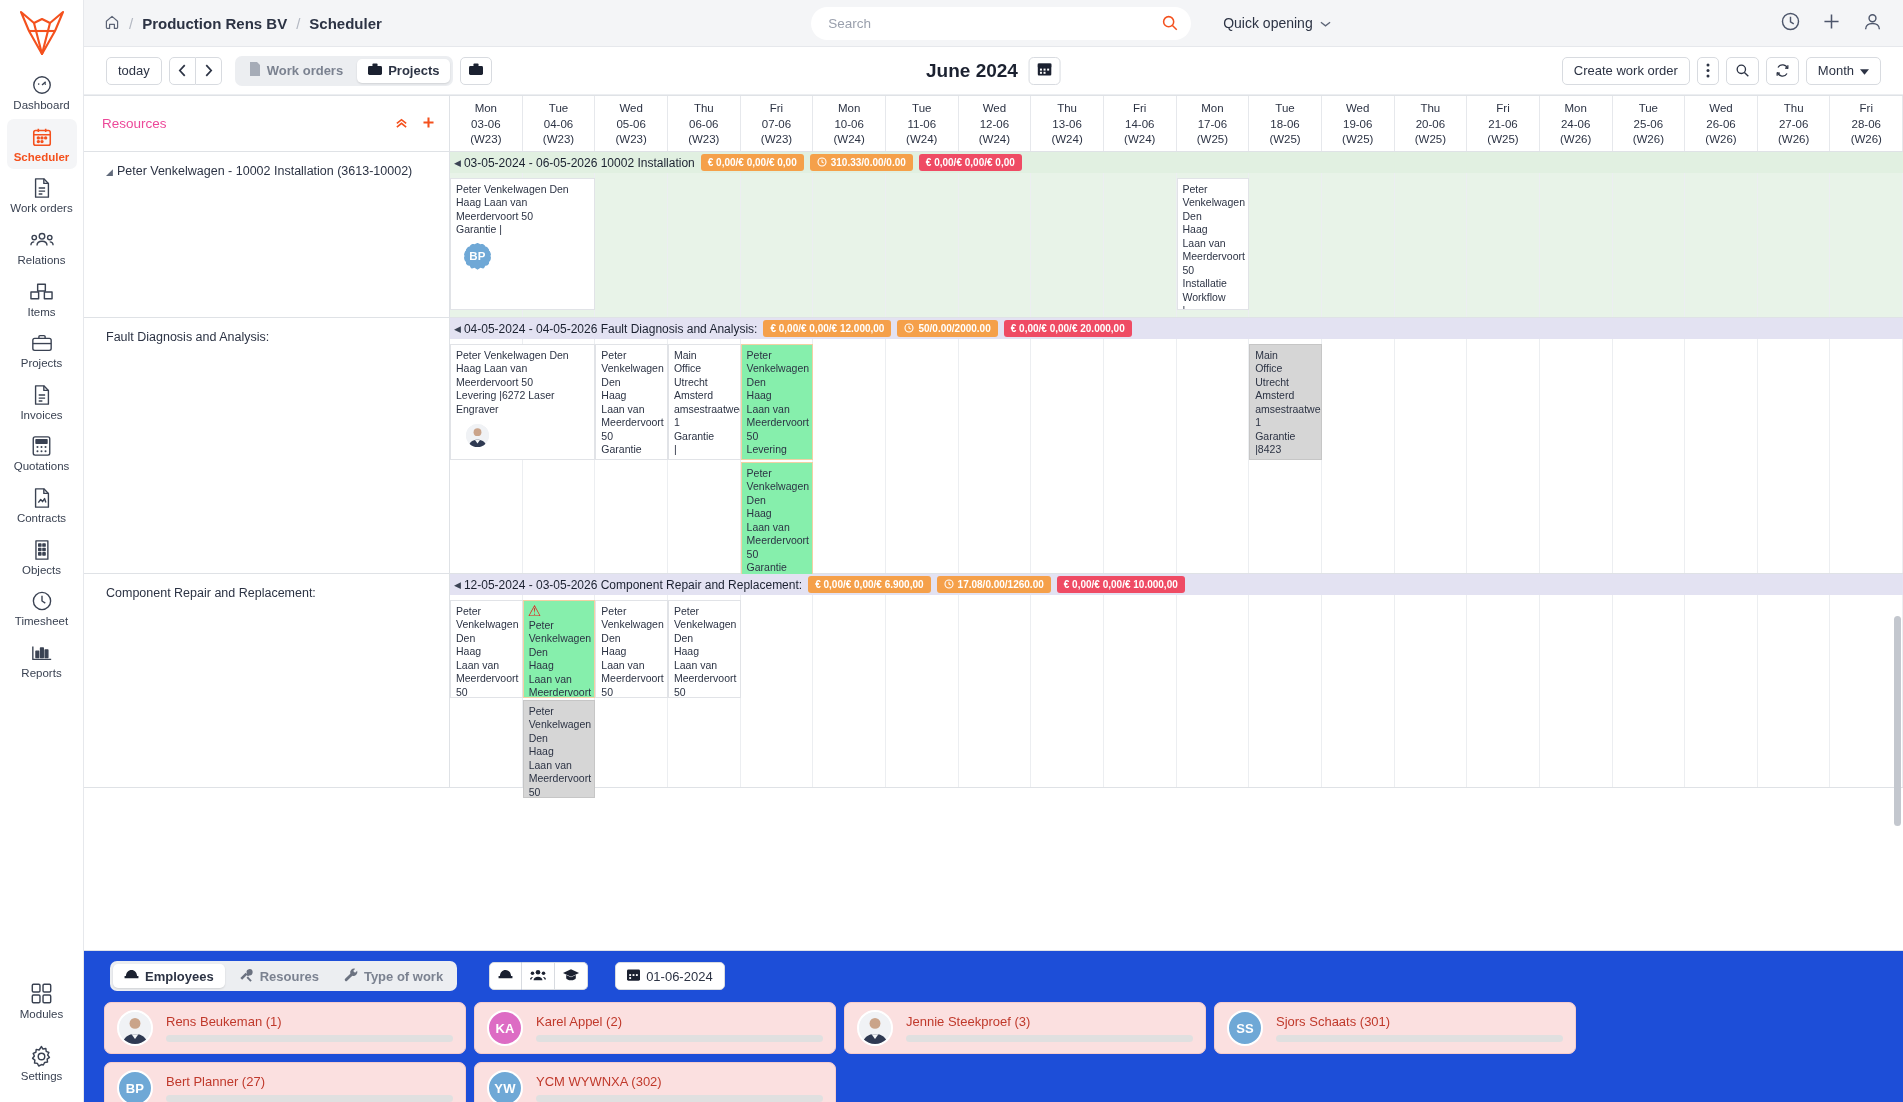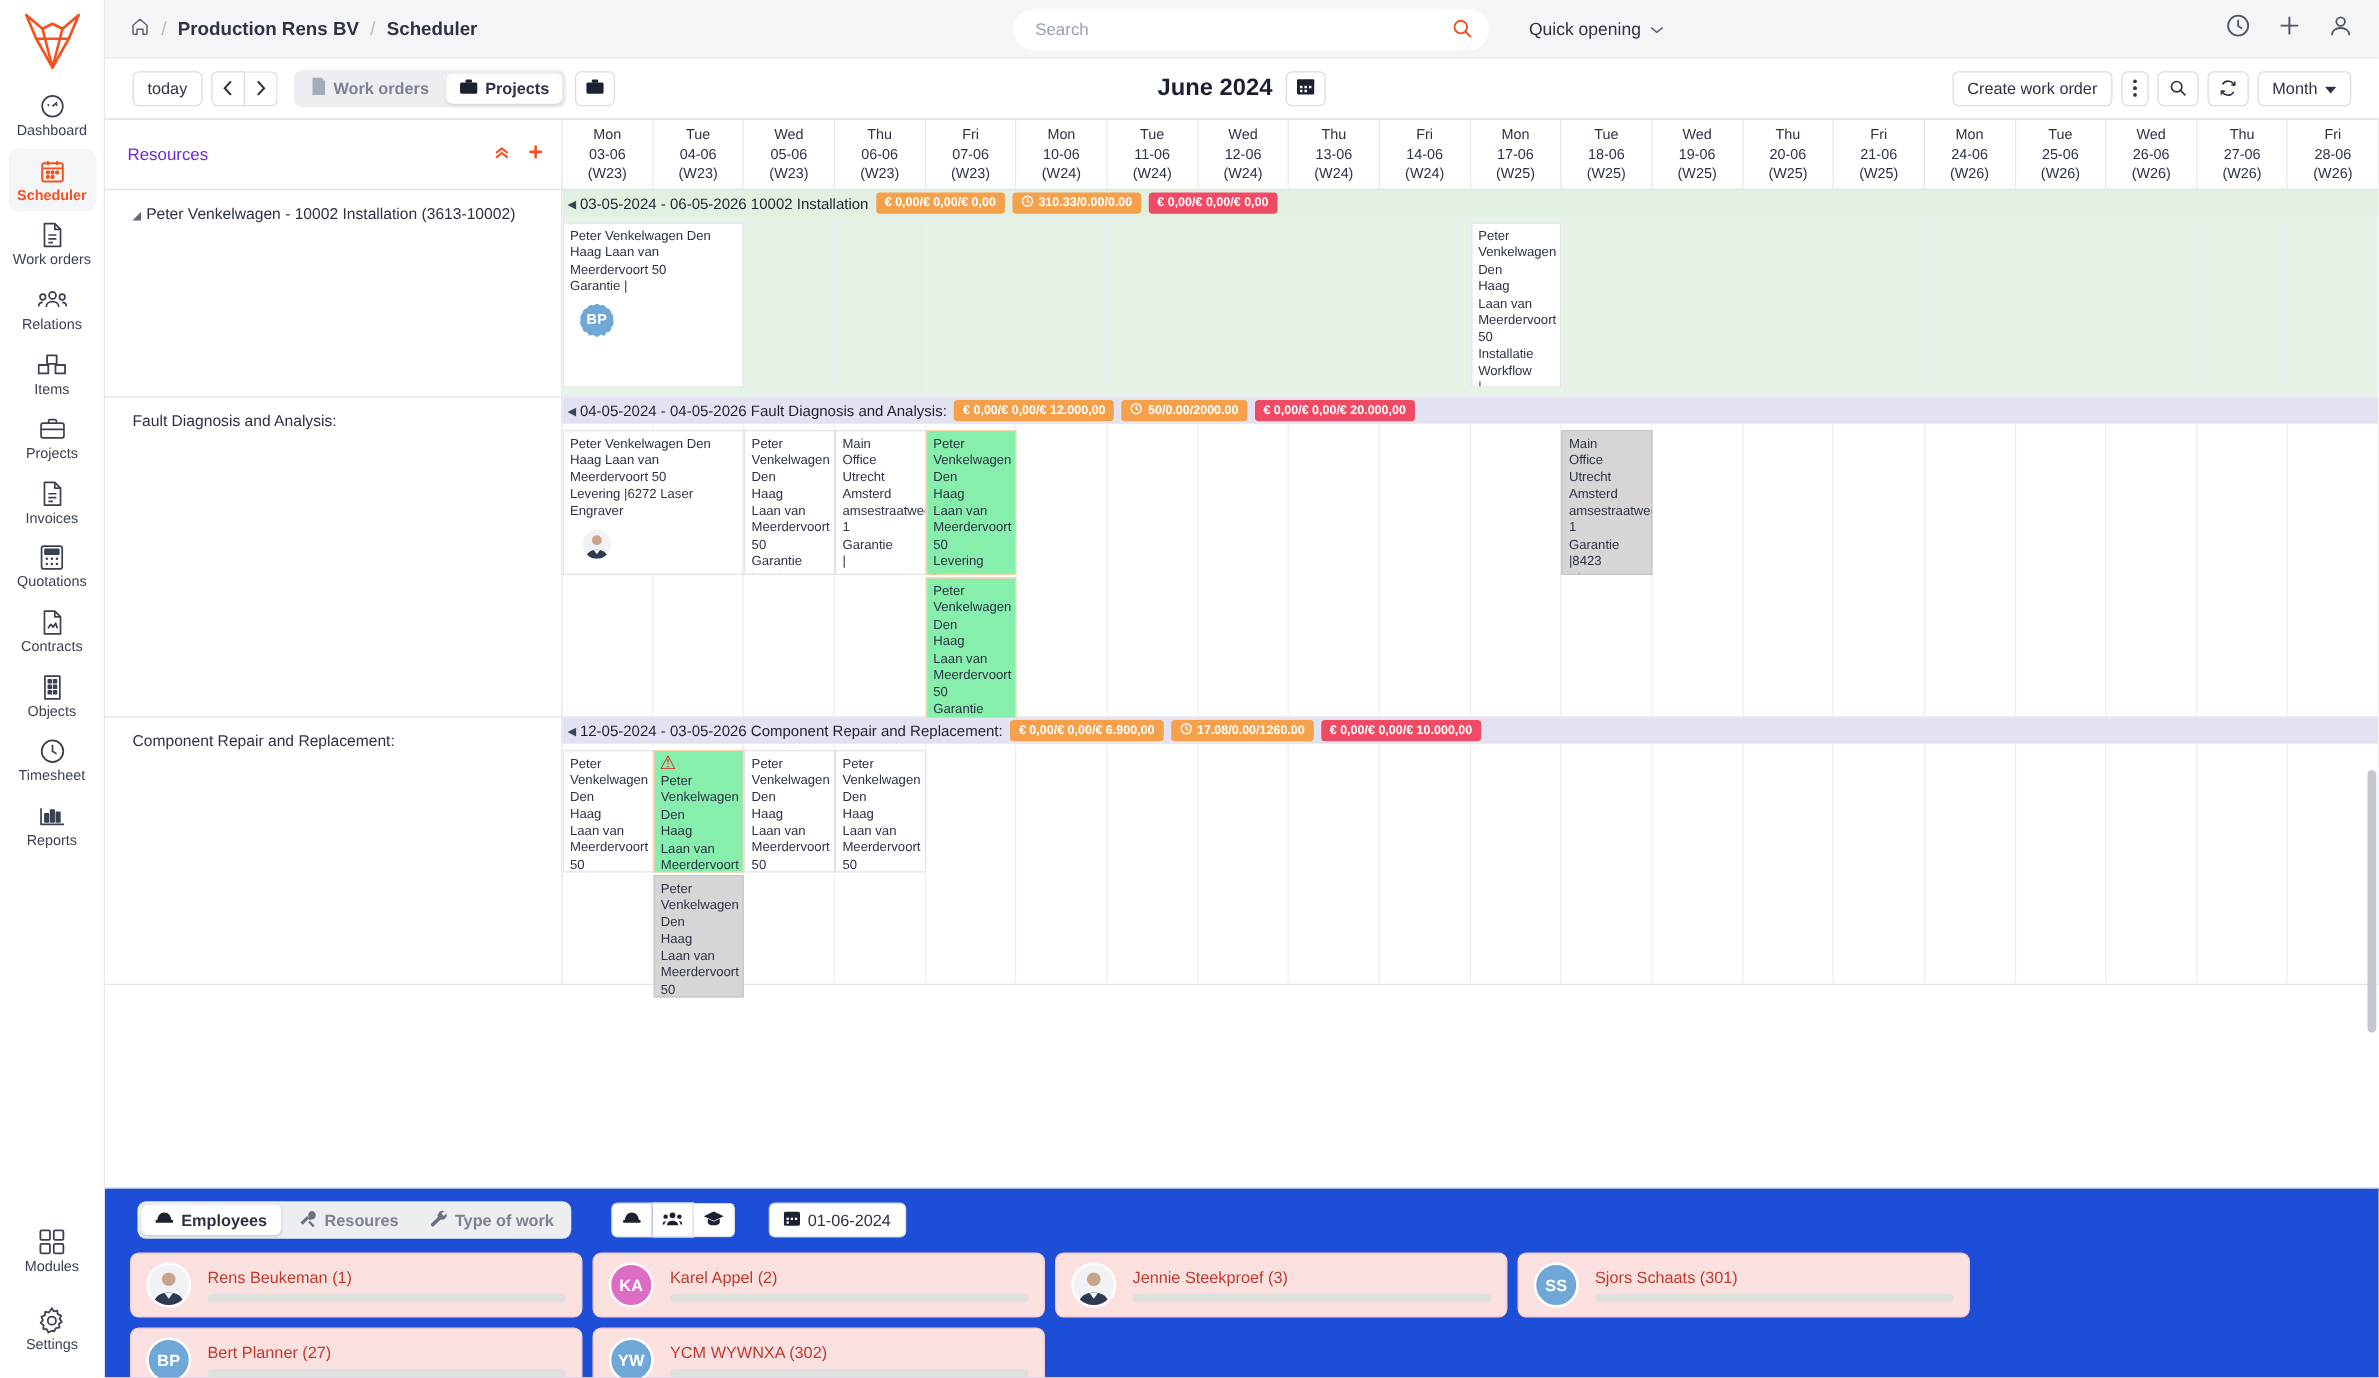--- a/index.html
+++ b/index.html
@@ -75,21 +75,21 @@
       display:flex; align-items:center; gap:11px; }
   #month-title .t { font-size: 19px; font-weight: 600; color:#1b2130; }
   #toolbar-right { margin-left:auto; display:flex; align-items:center; gap:7px; }
 
   
   #sched { flex: 1; display:flex; flex-direction:column; min-height:0; background:#fff;
       border-top:1px solid #dfe2e6; position:relative; overflow:hidden; }
   #sched-head { display:flex; height: 56px; min-height:56px; border-bottom:1px solid #dfe2e6; background:#fff;}
   #res-head { width: 366px; min-width:366px; border-right: 1px solid #dfe2e6;
       display:flex; align-items:center; padding: 0 14px 0 18px; }
-  #res-head .lbl { font-size: 13.5px; color:#6d28d9; }
+  #res-head .lbl { font-size: 13.5px; color:#ec4899; }
   #res-head .acts { margin-left:auto; display:flex; align-items:center; gap: 14px; }
   #day-head { flex:1; display:flex; }
   .day {
     flex: 1 1 0; min-width: 0; border-right: 1px solid #e6e8ec;
     display:flex; flex-direction:column; align-items:center; justify-content:center;
     font-size: 11.5px; color:#2c3344; line-height: 1.35; padding-top:2px;
   }
   #sched-body { flex:1; overflow:hidden; position:relative; }
   .row { display:flex; border-bottom: 1px solid #dfe2e6; position:relative; }
   .row-label { width: 366px; min-width:366px; border-right:1px solid #dfe2e6;

